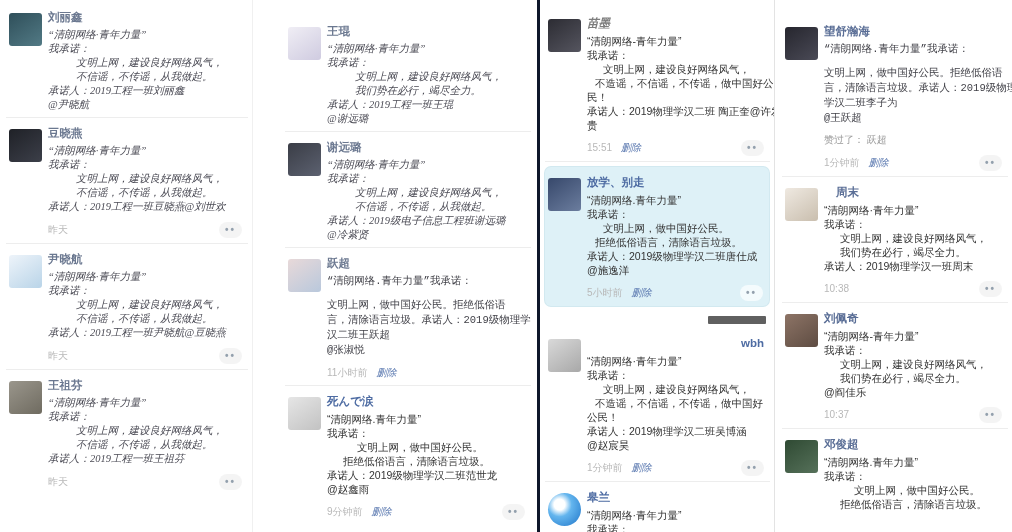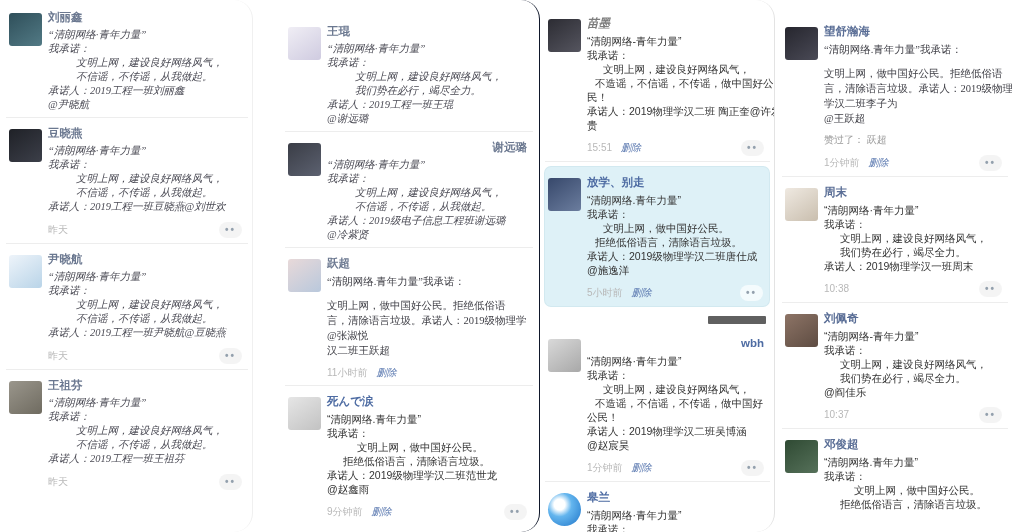--- a/index.html
+++ b/index.html
@@ -1,23 +1,23 @@
 <!DOCTYPE html>
 <html><head>
 <meta charset="utf-8">
 <style>
   html,body { margin:0; padding:0; background:#ffffff; }
   .board {
     width:1012px; height:532px; overflow:hidden; background:#ffffff;
     display:grid; grid-template-columns:253px 287px 235px 237px;
     font-family:"Liberation Sans","DejaVu Sans",sans-serif;
   }
-  .col { box-sizing:border-box; overflow:hidden;border-radius:19px; }
+  .col { box-sizing:border-box; overflow:hidden; }
   .col1 { padding:2px 4px 0 6px; border-right:1px solid #f0f0f0; }
-  .col2 { padding:16px 6px 0 32px; border-right:1px solid #0f172a; }
+  .col2 { padding:16px 6px 0 32px; border-right:3px solid #0f172a; }
   .col3 { padding:8px 4px 0 5px;  border-right:1px solid #e3e3e3; }
   .col4 { padding:16px 4px 0 7px; }
   .post {
     position:relative; box-sizing:border-box;
     padding:9px 6px 5px 42px; border-bottom:1px solid #ededed;
   }
   .col .post:last-child { border-bottom:none; }
   .post.highlight {
     background:#def1f7; border-radius:6px; border-bottom:none;
     margin:5px 1px 10px 0; box-shadow:0 0 0 1px #d2e9f0;
@@ -31,21 +31,21 @@
   .line {
     font-size:10.5px; line-height:14px; color:#333333;
     white-space:nowrap; min-height:14px;
   }
   .line:empty { min-height:9px; }
   .post.hand .line {
     font-family:"Liberation Serif","DejaVu Serif",serif;
     font-style:italic; color:#4b4b55;
   }
   .post.kai .line {
-    font-family:Liberation Serif, serif;
+    font-family:Liberation Mono, monospace;
     color:#3f3f46; line-height:15px;
   }
   .like-row { margin-top:7px; font-size:10px; color:#9a9a9a; }
   .footer {
     margin-top:8px; display:flex; align-items:center; gap:9px;
     font-size:10px; color:#b8b8b8; line-height:14px;
   }
   .del { color:#5b79b0; text-decoration:none; cursor:pointer;font-style:italic; }
   .menu {
     margin-left:auto; color:#93a0ad; font-weight:bold; font-size:10px;
@@ -129,40 +129,40 @@
           <div class="line">“清朗网络·青年力量”</div>
           <div class="line">我承诺：</div>
           <div class="line" style="padding-left: 28px;">文明上网，建设良好网络风气，</div>
           <div class="line" style="padding-left: 28px;">我们势在必行，竭尽全力。</div>
           <div class="line">承诺人：2019工程一班王琨</div>
           <div class="line">@谢远璐</div>
         </div>
       </article>
       <article class="post hand">
         <div class="avatar" style="background: linear-gradient(145deg, rgb(58, 61, 70), rgb(92, 97, 112));"></div>
-        <div class="nick" style="color: rgb(107, 120, 144); text-align: right;">谢远璐</div>
+        <div class="nick" style="color: rgb(107, 120, 144);">谢远璐</div>
         <div class="content">
           <div class="line">“清朗网络·青年力量”</div>
           <div class="line">我承诺：</div>
           <div class="line" style="padding-left: 28px;">文明上网，建设良好网络风气，</div>
           <div class="line" style="padding-left: 28px;">不信谣，不传谣，从我做起。</div>
           <div class="line">承诺人：2019级电子信息工程班谢远璐</div>
           <div class="line">@冷紫贤</div>
         </div>
       </article>
       <article class="post kai">
         <div class="avatar" style="background: linear-gradient(145deg, rgb(232, 217, 217), rgb(185, 200, 220));"></div>
         <div class="nick" style="color: rgb(107, 120, 144);">跃超</div>
         <div class="content">
           <div class="line">“清朗网络.青年力量”我承诺：</div>
           <div class="line"></div>
           <div class="line">文明上网，做中国好公民。拒绝低俗语</div>
           <div class="line">言，清除语言垃圾。承诺人：2019级物理学</div>
+          <div class="line">汉二班王跃超</div>
           <div class="line">@张淑悦</div>
-          <div class="line">汉二班王跃超</div>
         </div>
         <div class="footer">
           <span class="time">11小时前</span>
           <a class="del">删除</a>
         </div>
       </article>
       <article class="post sans">
         <div class="avatar" style="background: linear-gradient(145deg, rgb(230, 230, 230), rgb(194, 194, 194));"></div>
         <div class="nick" style="color: rgb(78, 108, 163);">死んで涙</div>
         <div class="content">
@@ -258,21 +258,21 @@
         </div>
         <div class="like-row">赞过了：  跃超</div>
         <div class="footer">
           <span class="time">1分钟前</span>
           <a class="del">删除</a>
           <span class="menu">••</span>
         </div>
       </article>
       <article class="post sans">
         <div class="avatar" style="background: linear-gradient(145deg, rgb(239, 233, 225), rgb(201, 190, 174));"></div>
-        <div class="nick" style="color: rgb(90, 110, 150);">周末</div>
+        <div class="nick" style="color: rgb(90, 110, 150); margin-left: 12px;">周末</div>
         <div class="content">
           <div class="line">“清朗网络·青年力量”</div>
           <div class="line">我承诺：</div>
           <div class="line" style="padding-left: 16px;">文明上网，建设良好网络风气，</div>
           <div class="line" style="padding-left: 16px;">我们势在必行，竭尽全力。</div>
           <div class="line">承诺人：2019物理学汉一班周末</div>
         </div>
         <div class="footer">
           <span class="time">10:38</span>
           <span class="menu">••</span>

